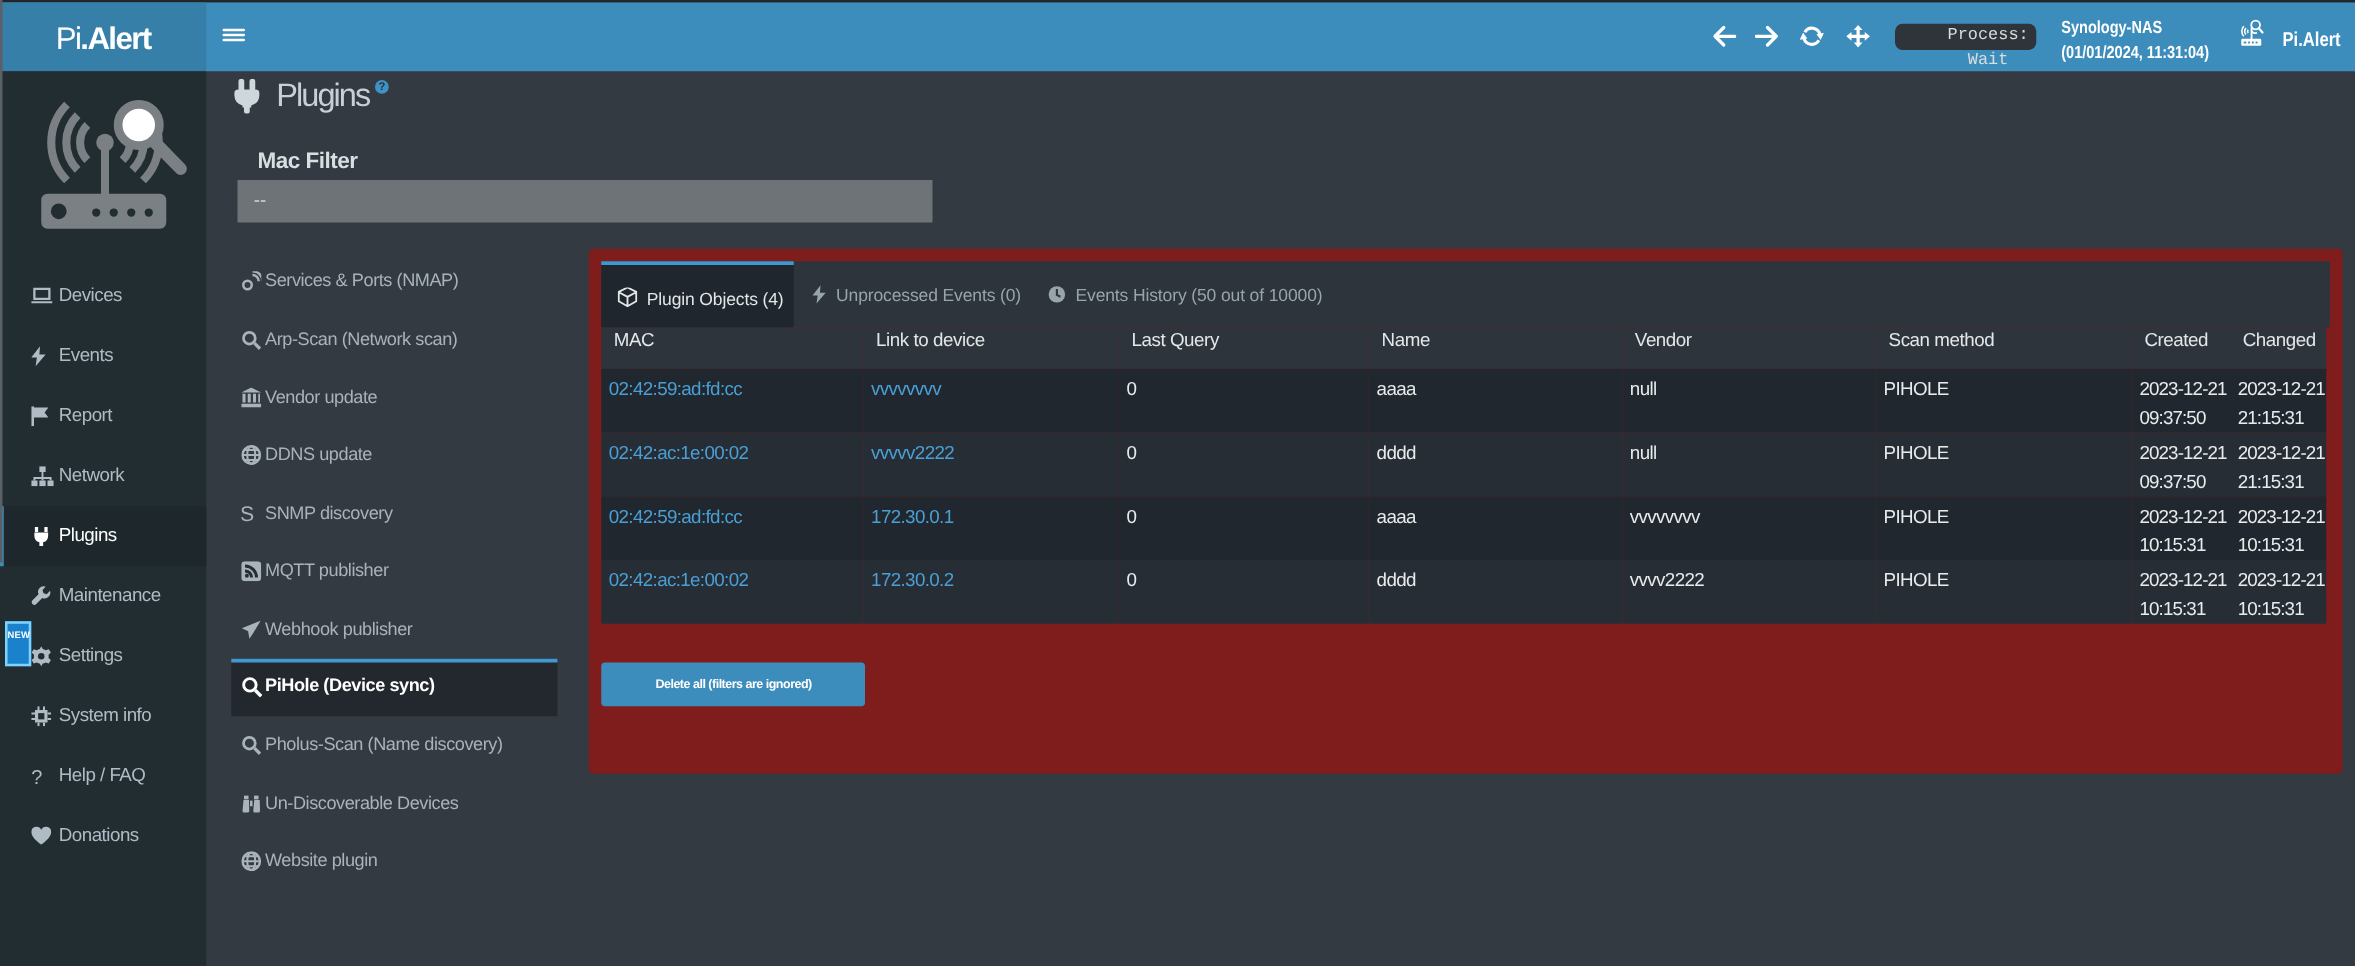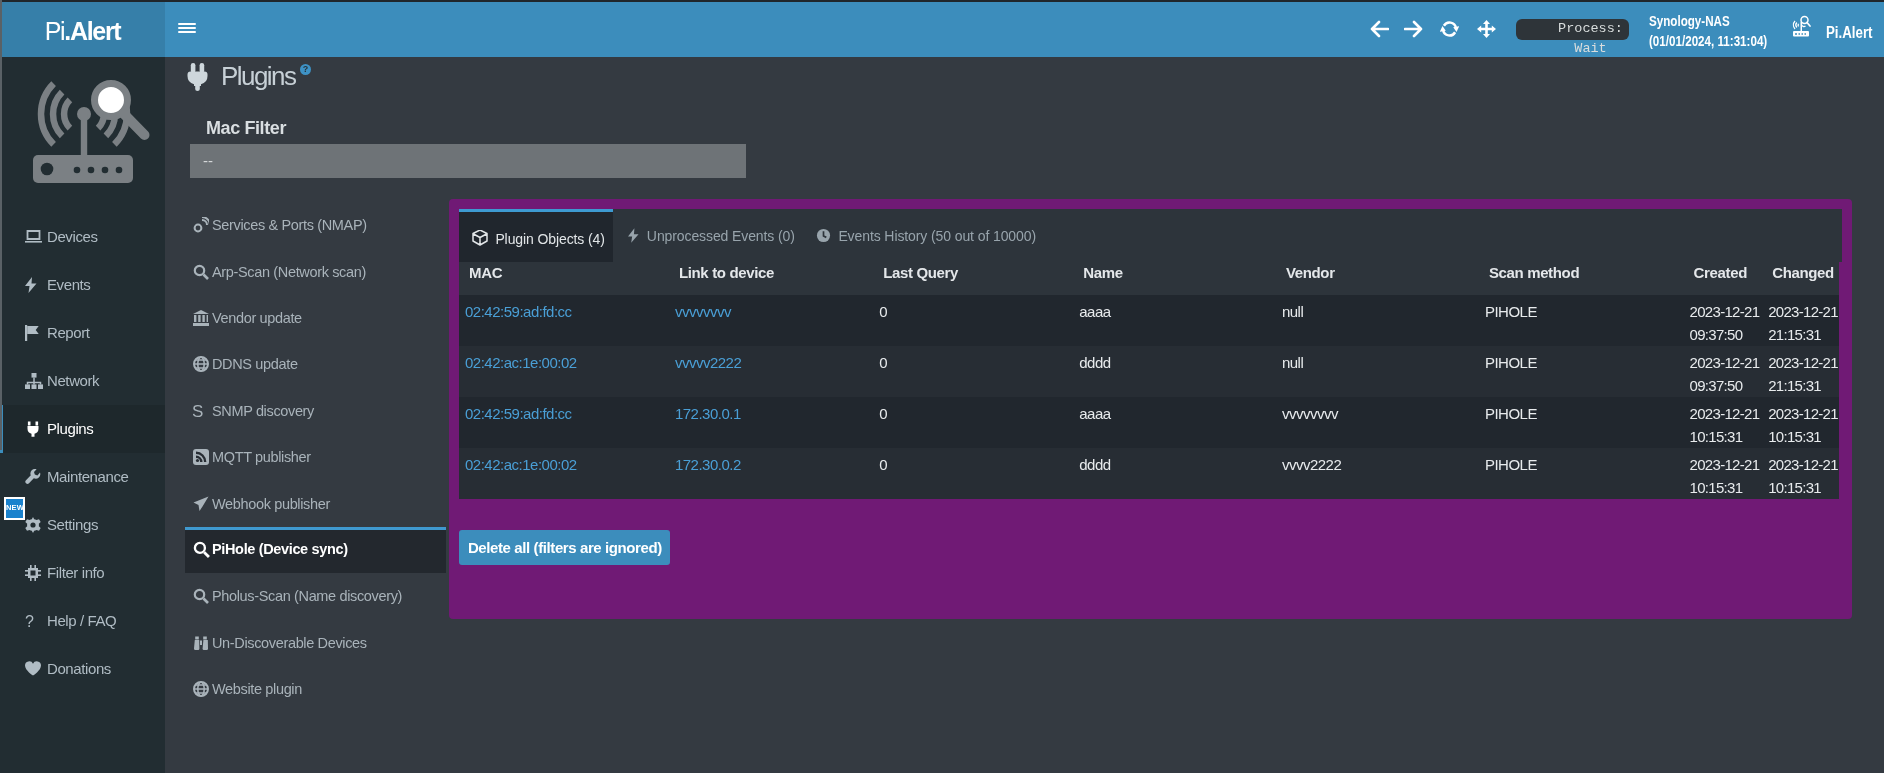--- a/index.html
+++ b/index.html
@@ -23,21 +23,21 @@
 
 
 #sidebar { left:0; top:57px; width:165px; height:716px; background:#222d32; }
 #menu { left:0; top:213px; width:165px; }
 .mi { height:48px; line-height:48px; color:#b0bcc4; font-size:15px; letter-spacing:-0.4px; white-space:nowrap; position:relative; }
 .mi svg { position:absolute; left:25px; top:50%; margin-top:-8px; }
 .mi span { position:absolute; left:47px; }
 .mi.active { background:#1e282c; color:#fff; border-left:3px solid #3c8dbc; }
 .mi.active svg { left:22px; }
 .mi.active span { left:44px; }
-#newbadge { left:4px; top:497px; width:21px; height:23px; background:#1a82cd; border:2px solid #ffffff; color:#fff; font-size:7.5px; font-weight:bold; text-align:center; line-height:17px; z-index:5; letter-spacing:0.2px; }
+#newbadge { left:4px; top:497px; width:21px; height:36px; background:#1a82cd; border:2px solid #7dd3fc; color:#fff; font-size:7.5px; font-weight:bold; text-align:center; line-height:17px; z-index:5; letter-spacing:0.2px; }
 
 
 #lstrip { left:0; top:0; width:2px; height:450px; background:#5a6166; z-index:9; }
 
 
 #title { left:187px; top:63px; color:#c7d0d6; }
 #title .txt { position:absolute; left:34px; top:-2px; font-size:26px; letter-spacing:-1.55px; line-height:30px; }
 #qbadge { left:300px; top:64px; width:11px; height:11px; border-radius:50%; background:#3e92c5; color:#26333b; font-size:9px; font-weight:bold; text-align:center; line-height:11px; }
 #maclabel { left:206px; top:118px; font-size:18px; font-weight:bold; letter-spacing:-0.4px; color:#d9dee1; }
 #macinput { left:190px; top:144px; width:556px; height:34px; background:#6e7377; color:#d4d7d9; font-size:15px; line-height:34px; padding-left:13px; }
@@ -45,38 +45,38 @@
 
 #pluglist { left:185px; top:202px; width:261px; }
 .pl { height:46.4px; position:relative; color:#a9b3ba; font-size:14.5px; letter-spacing:-0.35px; }
 .pl svg { position:absolute; left:8px; top:50%; margin-top:-8px; }
 .pl span { position:absolute; left:27px; top:50%; margin-top:-9px; line-height:18px; }
 .pl.sel { background:#23282e; border-top:3.4px solid #3f99cf; color:#fff; font-weight:bold; }
 .pl.sel svg { margin-top:-10px; }
 .pl.sel span { margin-top:-11px; }
 
 
-#panel { left:449px; top:199px; width:1403.4px; height:419.6px; background:#701a75; border-radius:4px; }
+#panel { left:471px; top:199px; width:1403.4px; height:419.6px; background:#7f1d1d; border-radius:4px; }
 #tabstrip { position:absolute; left:10px; top:9.8px; width:1383.4px; height:53.2px; background:#2d343b; }
 .tab { position:absolute; top:0; height:53.2px; font-size:14px; letter-spacing:-0.1px; color:#98a4ac; }
 .tab .lbl { position:absolute; top:50%; margin-top:-9px; white-space:nowrap; }
 #tab1 { left:0; width:154.4px; background:#20262d; border-top:3.4px solid #3d9ad1; color:#e2e6e8; }
 .tab svg { position:relative; top:2px; margin-right:4px; }
 
 
 #tbl { position:absolute; left:10px; top:63px; width:1380px; border-collapse:collapse; table-layout:fixed; font-size:15px; }
-#tbl th { background:#2d343b; color:#e4e7ea; font-weight:bold; text-align:left; height:33px; padding:2px 0 0 10px; vertical-align:top; line-height:17px; letter-spacing:-0.35px; }
+#tbl th { background:#2d343b; color:#e4e7ea; font-weight:normal; text-align:left; height:33px; padding:2px 0 0 10px; vertical-align:top; line-height:17px; letter-spacing:-0.35px; }
 #tbl td { padding:6px 0 0 6px; vertical-align:top; line-height:22.5px; letter-spacing:-0.5px; color:#e8ebed; height:51px; }
 #tbl tr.odd td { background:#21272e; }
 #tbl tr.even td { background:#272d34; }
 #tbl td.c { text-align:left; padding:6px 0 0 6px; letter-spacing:-0.7px; white-space:nowrap; }
 #tbl th.c { text-align:left; }
 a.lnk { color:#4a9fd6; text-decoration:none; }
 
-#delbtn { position:absolute; left:10.4px; top:330.6px; width:211px; height:35.3px; background:#3c8dbc; border-radius:3px; color:#fff; font-weight:bold; font-size:15px; letter-spacing:-0.4px; text-align:center; line-height:35.3px; }
+#delbtn { position:absolute; left:10.4px; top:330.6px; width:211px; height:35.3px; background:#3c8dbc; border-radius:3px; color:#fff; font-weight:bold; font-size:10px; letter-spacing:-0.4px; text-align:center; line-height:35.3px; }
 #info { position:absolute; left:10px; top:387px; font-size:14px; letter-spacing:-0.45px; font-weight:600; color:#dde1e4; }
 
 svg { display:block; }
 .mi svg, .pl svg, .tab svg { display:inline-block; }
 </style>
 </head>
 <body>
 <div class="abs" id="topstrip"></div>
 <div class="abs" id="navbar"></div>
 <div class="abs" id="logo">Pi<b>.Alert</b></div>
@@ -206,21 +206,21 @@
           <rect x="5" y="0" width="1.6" height="3"></rect>
           <rect x="9.4" y="0" width="1.6" height="3"></rect>
           <rect x="5" y="13" width="1.6" height="3"></rect>
           <rect x="9.4" y="13" width="1.6" height="3"></rect>
           <rect x="0" y="5" width="3" height="1.6"></rect>
           <rect x="0" y="9.4" width="3" height="1.6"></rect>
           <rect x="13" y="5" width="3" height="1.6"></rect>
           <rect x="13" y="9.4" width="3" height="1.6"></rect>
         </g>
       </svg>
-      <span>Filter info</span>
+      <span>System info</span>
     </div>
  <div class="mi">
       <svg width="11" height="16" viewBox="0 0 11 16">
         <text x="0" y="14" font-size="16" fill="#b0bcc4" font-family="Liberation Sans">?</text>
       </svg>
       <span>Help / FAQ</span>
     </div>
  <div class="mi">
       <svg width="16" height="15" viewBox="0 0 16 15">
         <path d="M8 14.5 C8 14.5 0 9.5 0 4.5 A4.2 4.2 0 0 1 8 2.8 A4.2 4.2 0 0 1 16 4.5 C16 9.5 8 14.5 8 14.5 Z" fill="#b0bcc4"></path>

